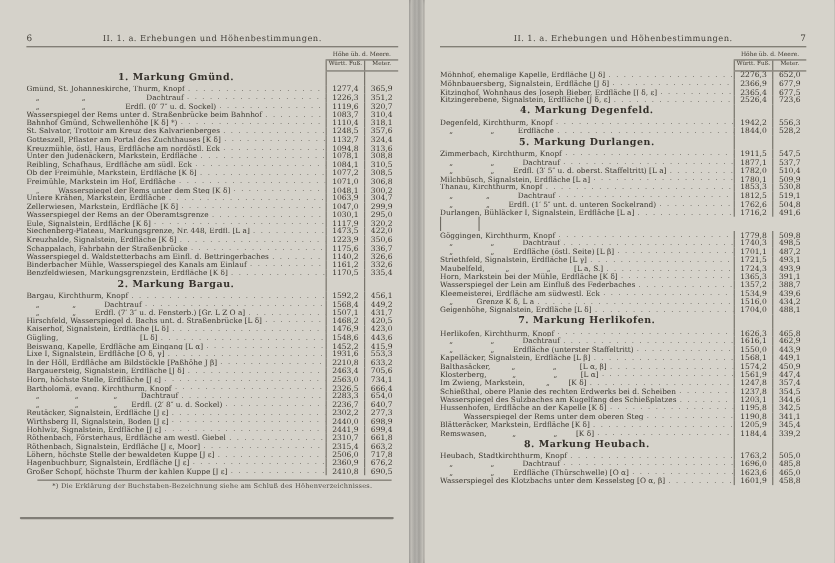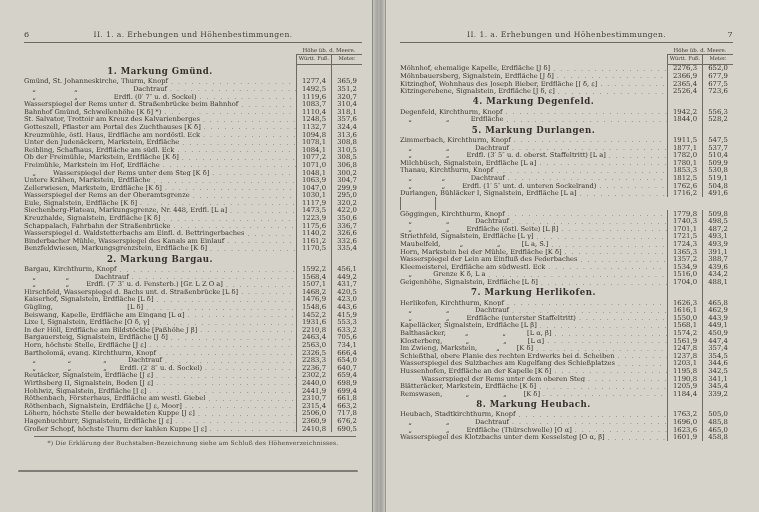--- a/index.html
+++ b/index.html
@@ -69,21 +69,21 @@
           <div class="c fuss"></div>
           <div class="c meter"></div>
         </div>
         <div class="trow">
           <div class="c name"><div class="nm" style="display: inline;">Gmünd, St. Johanneskirche, Thurm, Knopf</div><div class="leader">. . . . . . . . . . . . . . . . . . . . . . . . . . . . . . . . . . . . . . . .</div></div>
           <div class="c fuss">1277,4</div>
           <div class="c meter">365,9</div>
         </div>
         <div class="trow">
           <div class="c name"><div class="nm" style="display: inline;">    „                  „                          Dachtrauf</div><div class="leader">. . . . . . . . . . . . . . . . . . . . . . . . . . . . . . . . . . . . . . . .</div></div>
-          <div class="c fuss">1492,5</div>
+          <div class="c fuss">1226,3</div>
           <div class="c meter">351,2</div>
         </div>
         <div class="trow">
           <div class="c name"><div class="nm" style="display: inline;">    „                  „                 Erdfl. (0′ 7″ u. d. Sockel)</div><div class="leader">. . . . . . . . . . . . . . . . . . . . . . . . . . . . . . . . . . . . . . . .</div></div>
           <div class="c fuss">1119,6</div>
           <div class="c meter">320,7</div>
         </div>
         <div class="trow">
           <div class="c name"><div class="nm" style="display: inline;">Wasserspiegel der Rems unter d. Straßenbrücke beim Bahnhof</div><div class="leader">. . . . . . . . . . . . . . . . . . . . . . . . . . . . . . . . . . . . . . . .</div></div>
           <div class="c fuss">1083,7</div>
@@ -255,21 +255,21 @@
           <div class="c meter">654,0</div>
         </div>
         <div class="trow">
           <div class="c name"><div class="nm" style="display: inline;">    „               „               „      Erdfl. (2′ 8″ u. d. Sockel)</div><div class="leader">. . . . . . . . . . . . . . . . . . . . . . . . . . . . . . . . . . . . . . . .</div></div>
           <div class="c fuss">2236,7</div>
           <div class="c meter">640,7</div>
         </div>
         <div class="trow">
           <div class="c name"><div class="nm" style="display: inline;">Reutäcker, Signalstein, Erdfläche [J ε]</div><div class="leader">. . . . . . . . . . . . . . . . . . . . . . . . . . . . . . . . . . . . . . . .</div></div>
           <div class="c fuss">2302,2</div>
-          <div class="c meter">659,4</div>
+          <div class="c meter">277,3</div>
         </div>
         <div class="trow">
           <div class="c name"><div class="nm" style="display: inline;">Wirthsberg II, Signalstein, Boden [J ε]</div><div class="leader">. . . . . . . . . . . . . . . . . . . . . . . . . . . . . . . . . . . . . . . .</div></div>
           <div class="c fuss">2440,0</div>
           <div class="c meter">698,9</div>
         </div>
         <div class="trow">
           <div class="c name"><div class="nm" style="display: inline;">Hohlwiz, Signalstein, Erdfläche [J ε]</div><div class="leader">. . . . . . . . . . . . . . . . . . . . . . . . . . . . . . . . . . . . . . . .</div></div>
           <div class="c fuss">2441,9</div>
           <div class="c meter">699,4</div>

